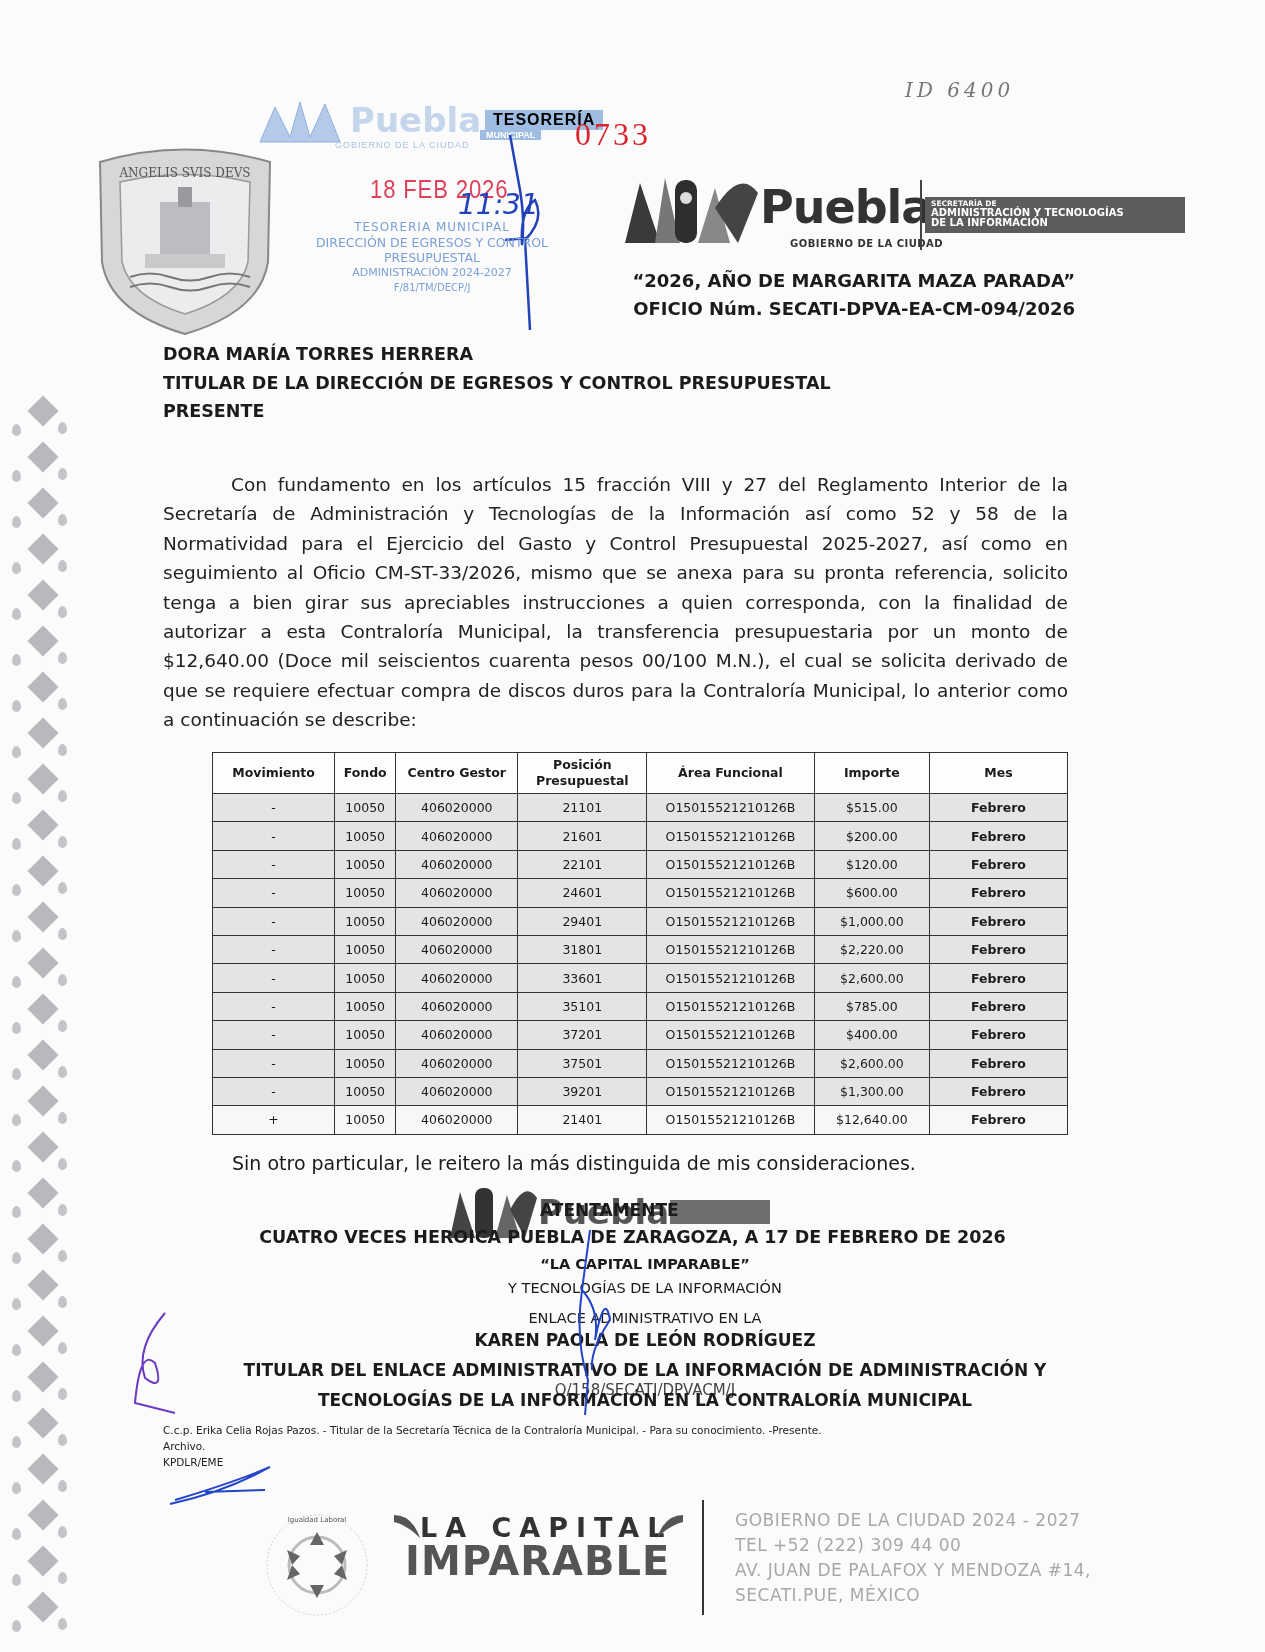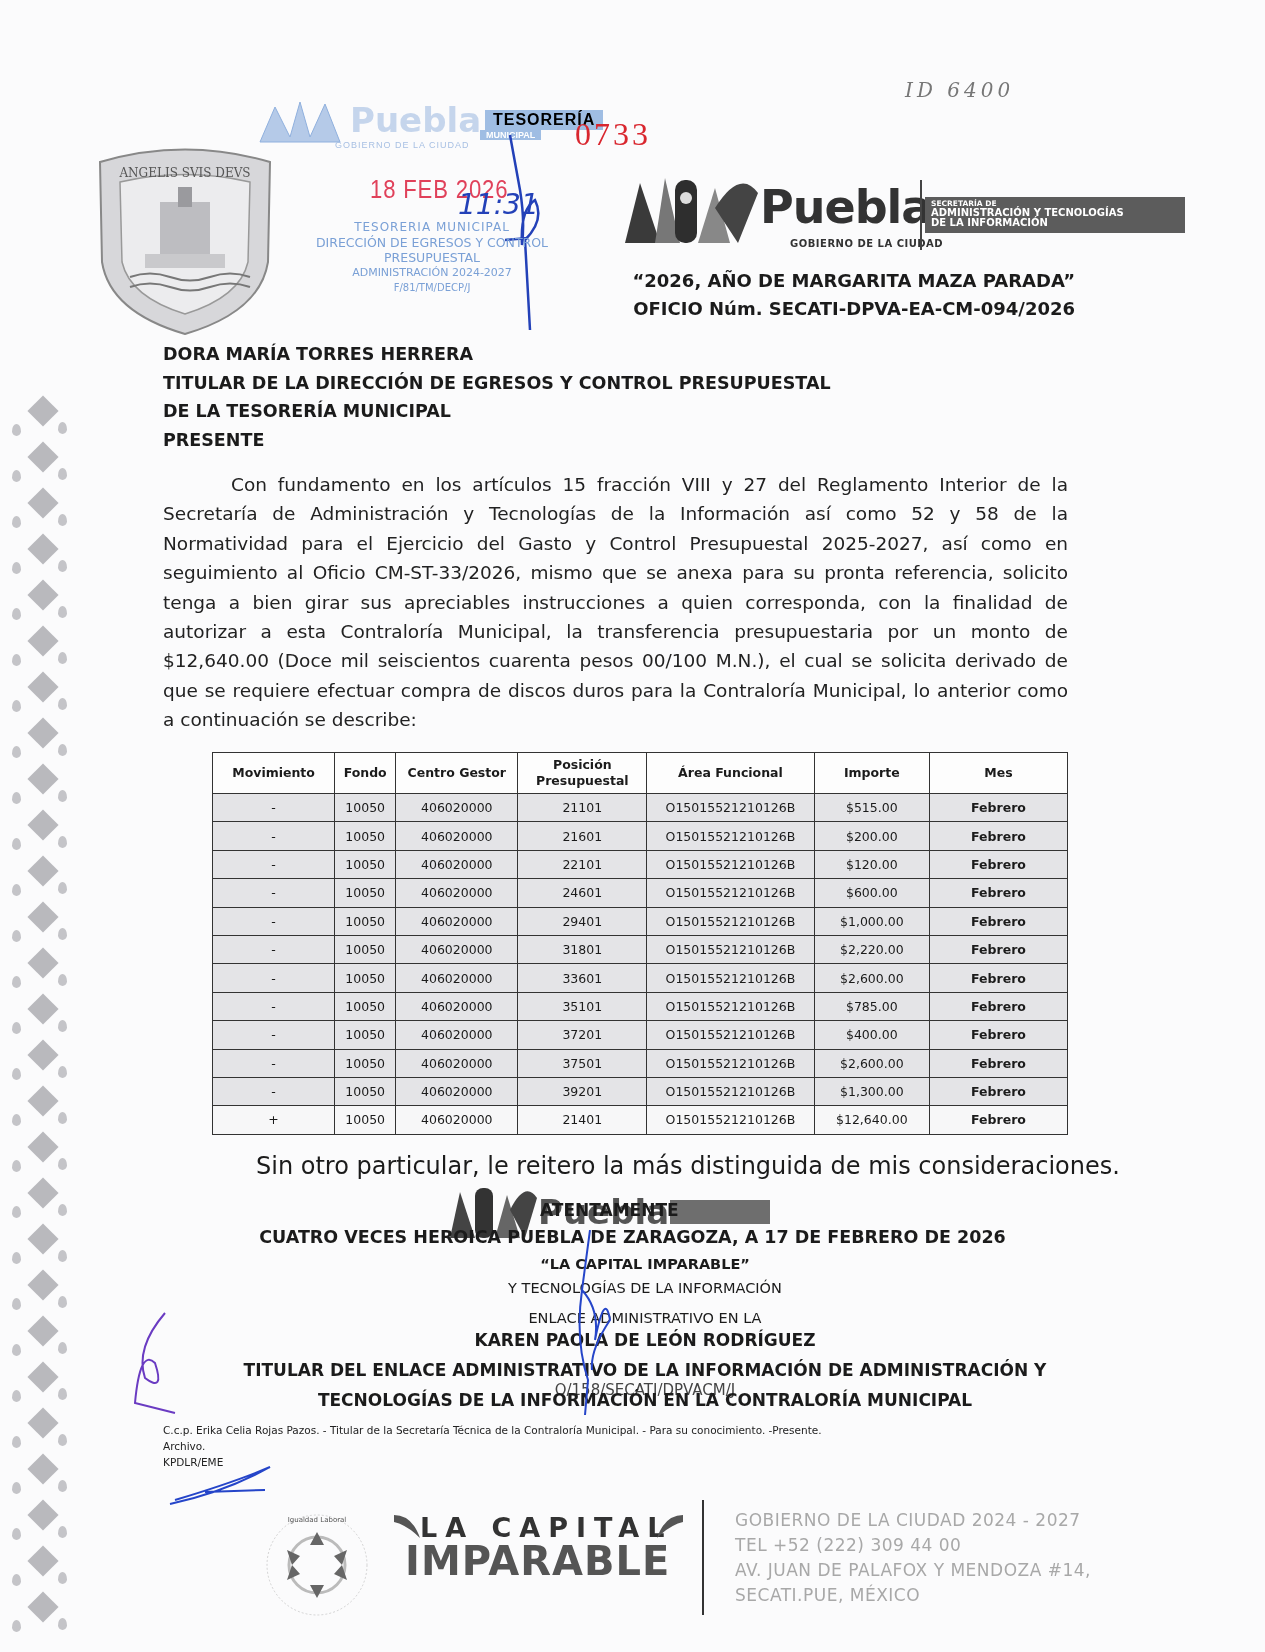--- a/index.html
+++ b/index.html
@@ -53,21 +53,21 @@
 
   
   .table-wrap { position: absolute; left: 212px; top: 752px; width: 856px; }
   table { border-collapse: collapse; width: 100%; font-size: 12.5px; }
   th, td { border: 1.2px solid #333; text-align: center; padding: 0; }
   th { height: 40px; font-weight: bold; font-size: 12.5px; line-height: 16px; background: #fdfdfd; }
   td { height: 27.4px; background: #e4e4e7; }
   tr.plus td { background: #f7f7f8; }
   td.mes { font-weight: bold; text-align: center; }
 
-  .closing { position: absolute; left: 232px; top: 1152px; font-size: 24px; margin-left: 24px; }
+  .closing { position: absolute; left: 232px; top: 1152px; font-size: 19px; }
   .atentamente { position: absolute; left: 540px; top: 1200px; font-size: 17px; font-weight: bold; }
   .city-date { position: absolute; left: 0; width: 1265px; text-align: center; top: 1227px; font-size: 17.5px; font-weight: bold; padding-left: 0; }
   .center-block { position: absolute; left: 180px; width: 930px; text-align: center; }
   .sec-line1 { top: 1256px; font-size: 14.5px; font-weight: bold; }
   .sec-line2 { top: 1280px; font-size: 14.5px; }
   .enlace-line { top: 1310px; font-size: 14.5px; }
   .signer-name { top: 1330px; font-size: 17px; font-weight: bold; }
   .signer-title1 { top: 1360px; font-size: 17px; font-weight: bold; }
   .signer-ref { top: 1381px; font-size: 15px; color: #444; }
   .signer-title2 { top: 1390px; font-size: 17px; font-weight: bold; }
@@ -217,21 +217,20 @@
   <div class="l2">ADMINISTRACIÓN Y TECNOLOGÍAS</div>
   <div class="l2">DE LA INFORMACIÓN</div>
 </div>
 
 <div class="year-title">“2026, AÑO DE MARGARITA MAZA PARADA”</div>
 <div class="oficio-num">OFICIO Núm. SECATI-DPVA-EA-CM-094/2026</div>
 
 <div class="recipient">
   <div>DORA MARÍA TORRES HERRERA</div>
   <div>TITULAR DE LA DIRECCIÓN DE EGRESOS Y CONTROL PRESUPUESTAL</div>
-  <div>DE LA TESORERÍA MUNICIPAL</div>
   <div>PRESENTE</div>
 </div>
 
 <div class="body-text"><span class="indent"></span><span>Con fundamento en los artículos 15 fracción VIII y 27 del Reglamento Interior de la Secretaría de Administración y Tecnologías de la Información así como 52 y 58 de la Normatividad para el Ejercicio del Gasto y Control Presupuestal 2025-2027, así como en seguimiento al Oficio CM-ST-33/2026, mismo que se anexa para su pronta referencia, solicito tenga a bien girar sus apreciables instrucciones a quien corresponda, con la finalidad de autorizar a esta Contraloría Municipal, la transferencia presupuestaria por un monto de $12,640.00 (Doce mil seiscientos cuarenta pesos 00/100 M.N.), el cual se solicita derivado de que se requiere efectuar compra de discos duros para la Contraloría Municipal, lo anterior como a continuación se describe:</span></div>
 
 <div class="table-wrap">
   <table>
     <colgroup>
       <col style="width:108px">
         <col style="width:54px">

